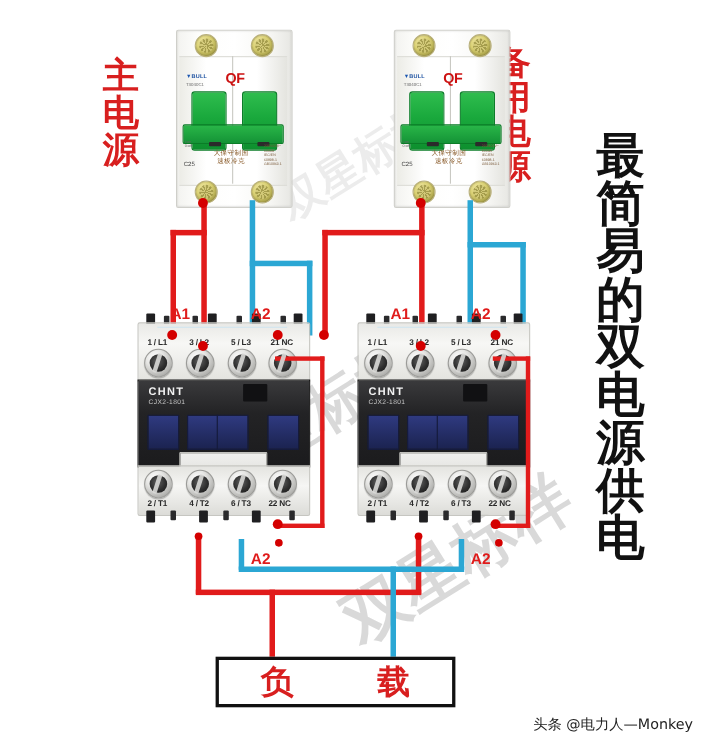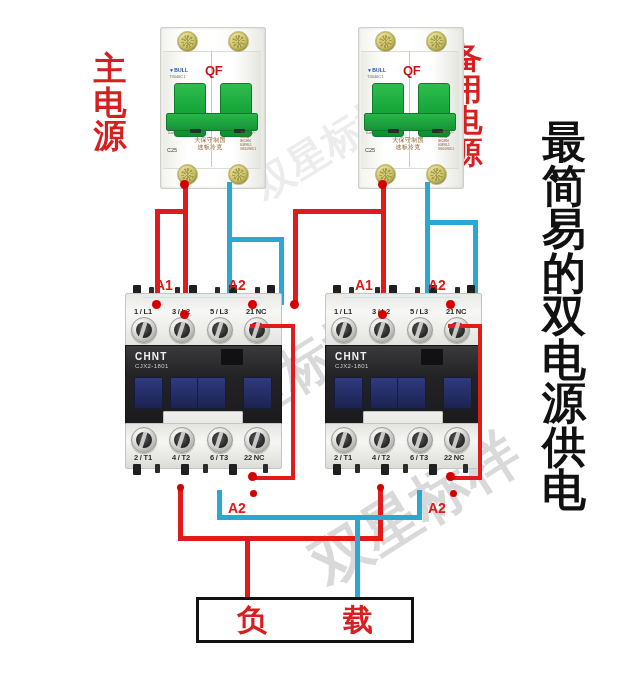--- a/index.html
+++ b/index.html
@@ -452,15 +452,16 @@
   <div class="dot sm" style="left:250px;top:490px;"></div>
   <div class="dot sm" style="left:450px;top:490px;"></div>
   <div class="dot sm" style="left:177px;top:484px;"></div>
   <div class="dot sm" style="left:377px;top:484px;"></div>
 
   <div class="loadbox" style="left:196px;top:597px;width:212px;height:40px;">
     <span>负</span>
     <span>载</span>
   </div>
 
+  <div class="credit">头条 @电力人—Monkey</div>
   <div class="botbar"></div>
 
 </div>
 
 </body></html>

